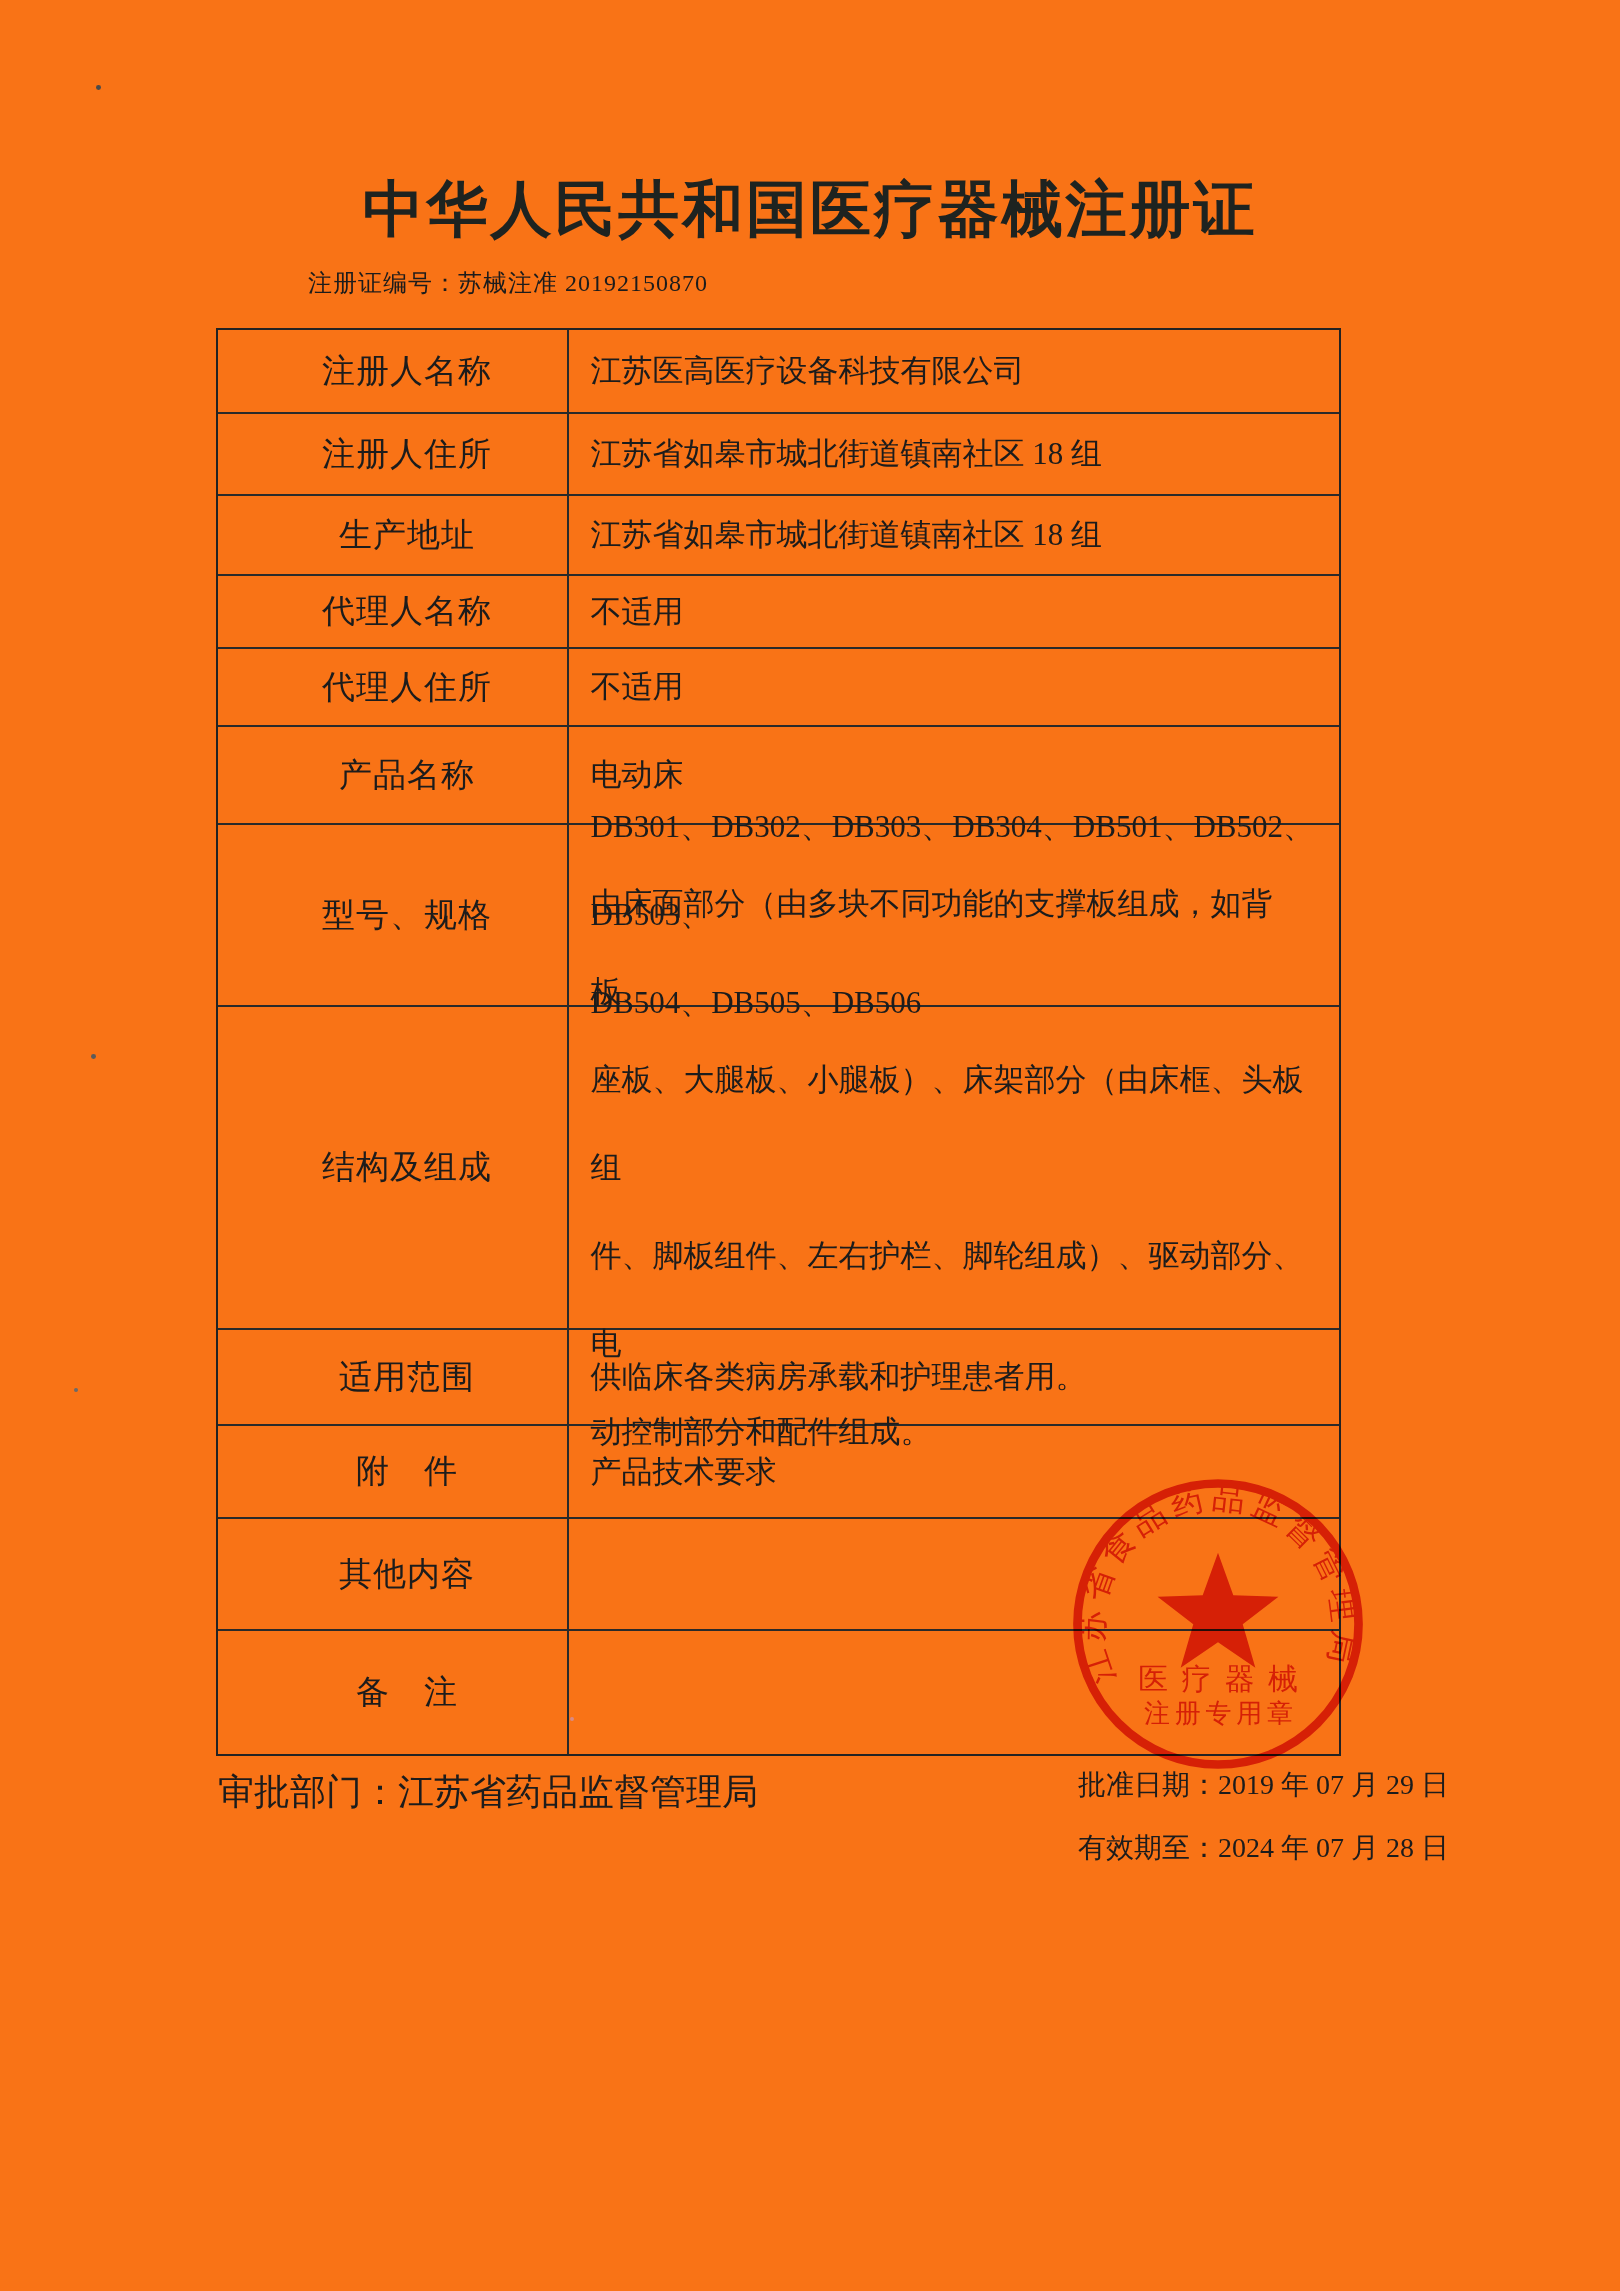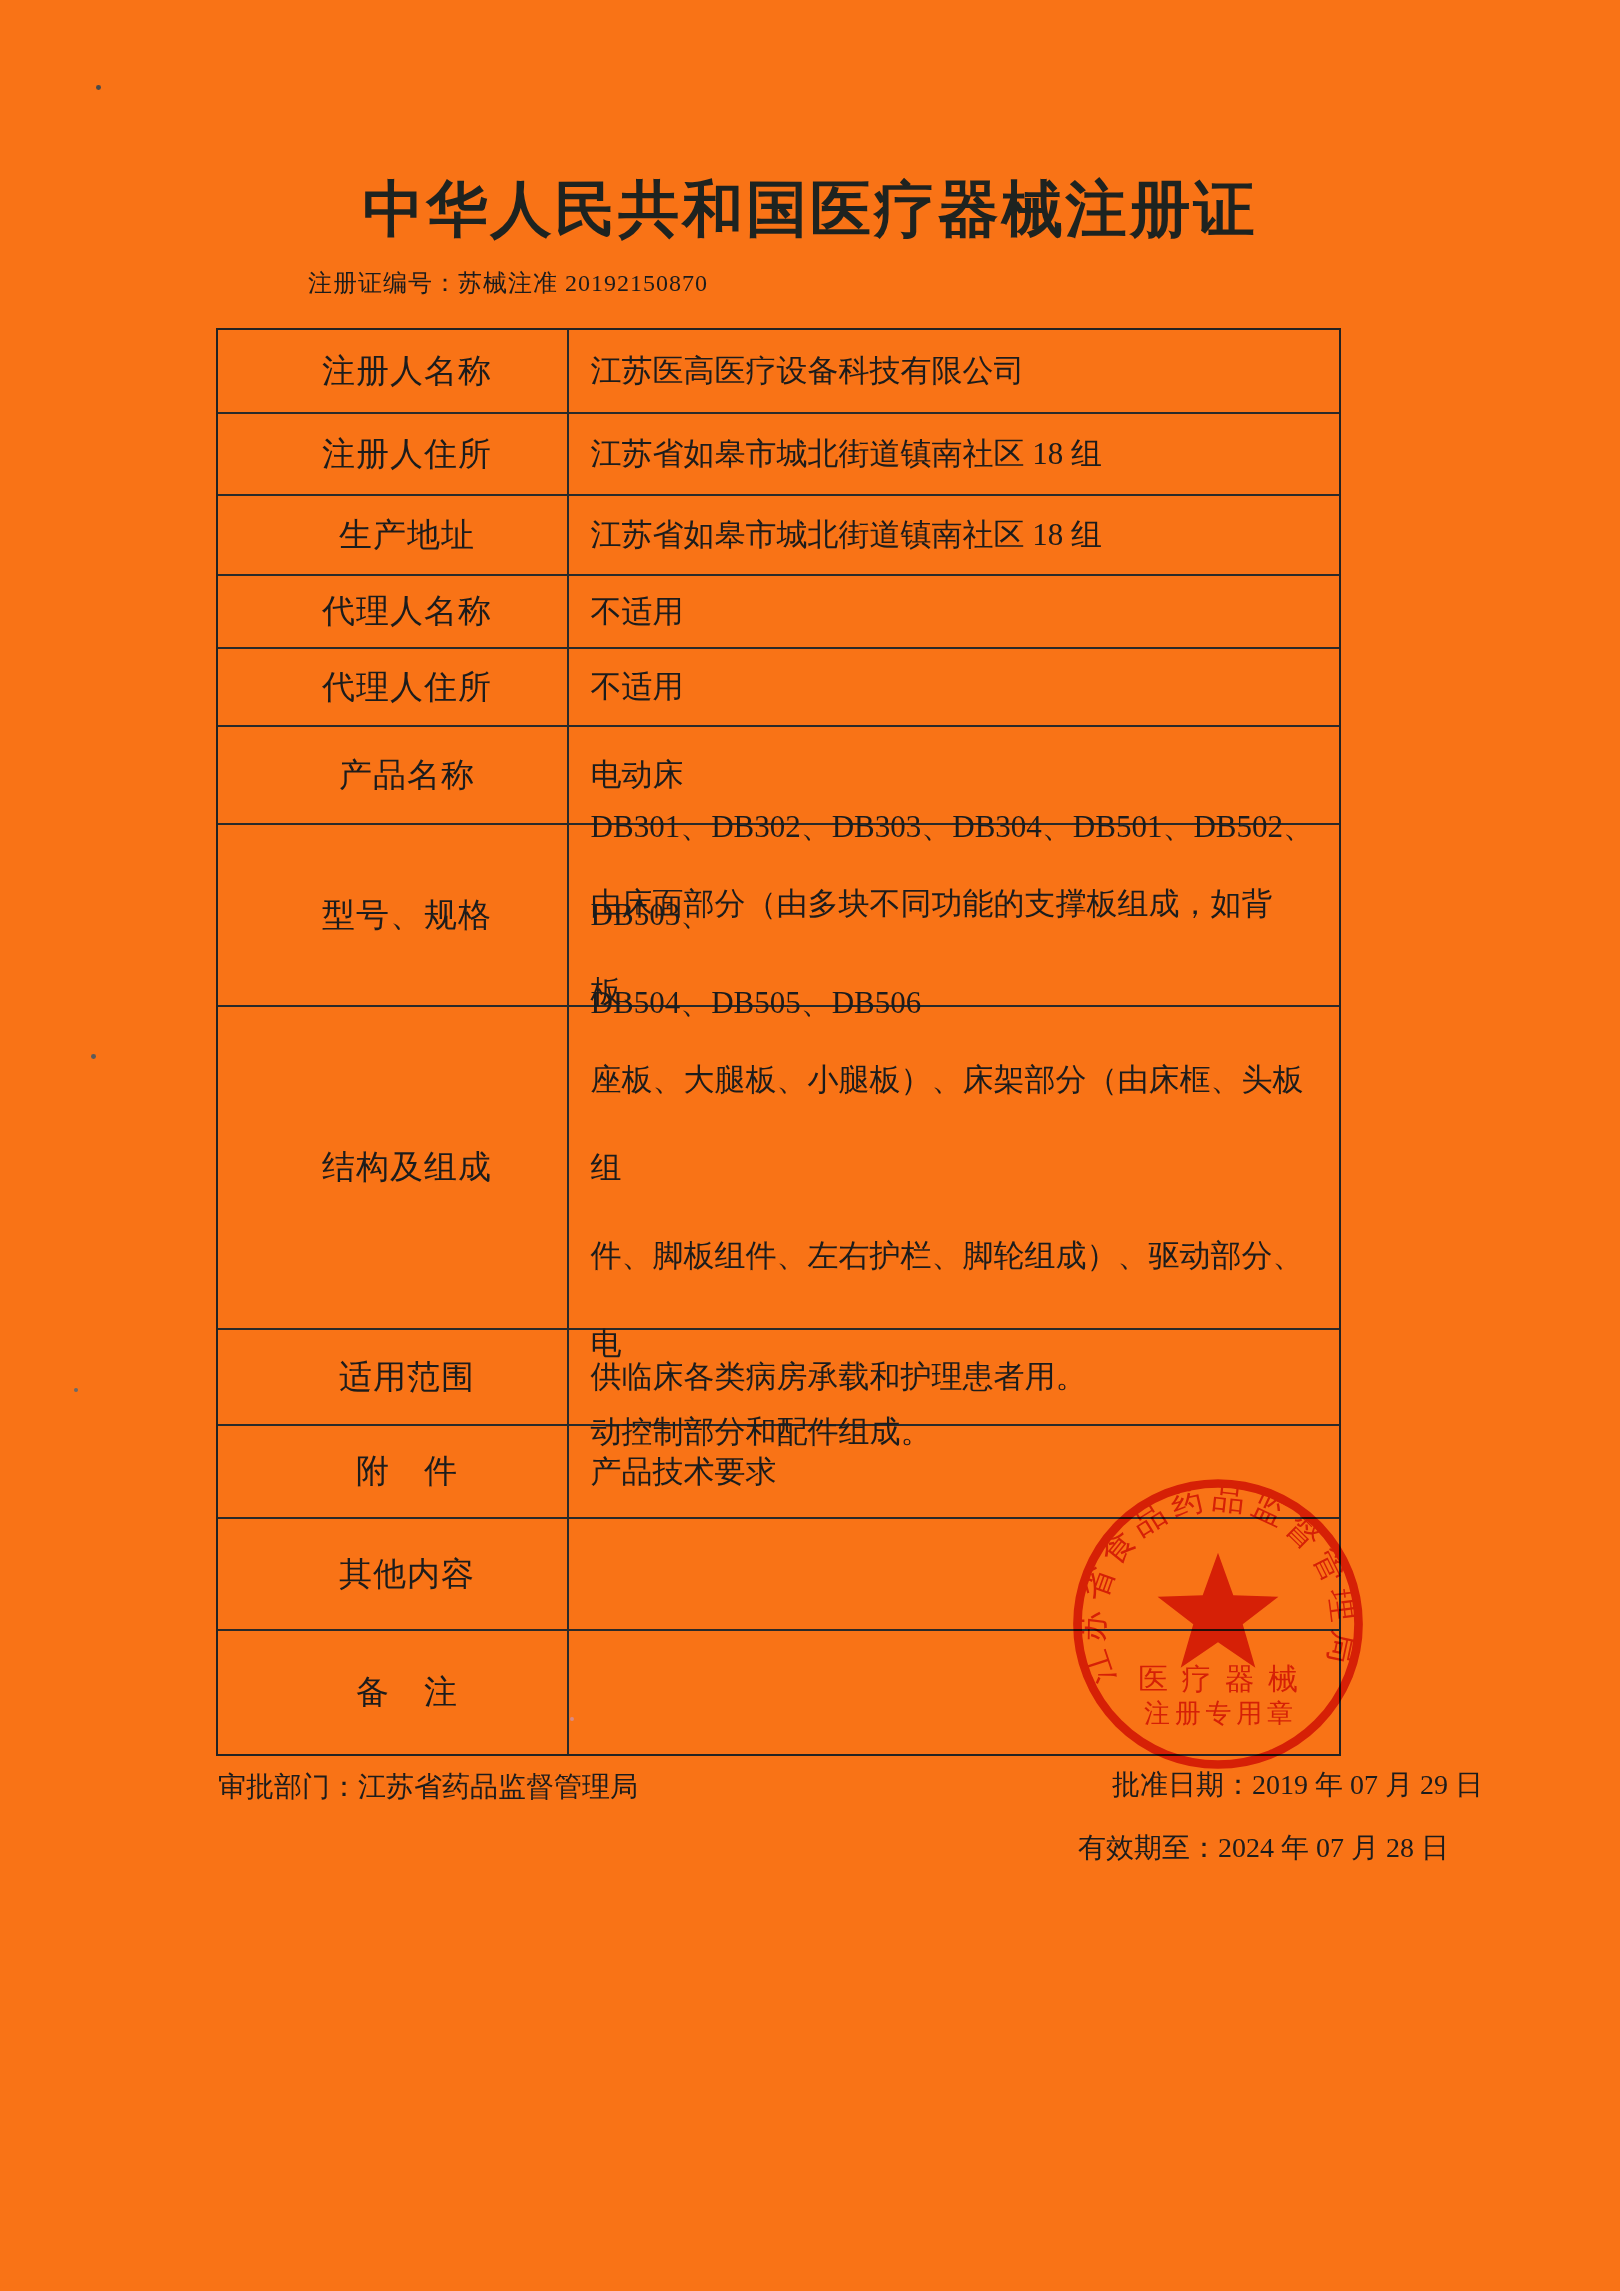--- a/index.html
+++ b/index.html
@@ -53,25 +53,25 @@
   }
   .t-value .val{white-space:pre-line;}
   .multiline .t-value .val{line-height:88px;}
   
   .r0{height:82px;}  .r1{height:82px;}  .r2{height:80px;}
   .r3{height:73px;}  .r4{height:78px;}  .r5{height:98px;}
   .r6{height:182px;} .r7{height:323px;} .r8{height:96px;}
   .r9{height:93px;}  .r10{height:112px;}.r11{height:125px;}
   .footer-left{
     position:absolute;left:218px;top:1768px;
-    font-size:28px;white-space:nowrap;
+    font-size:36px;white-space:nowrap;
   }
   .footer-date1{
     position:absolute;left:1078px;top:1766px;
-    font-size:28px;white-space:nowrap;margin-left:34px;
+    font-size:28px;white-space:nowrap;
   }
   .footer-date2{
     position:absolute;left:1078px;top:1829px;
     font-size:28px;white-space:nowrap;
   }
   .stamp{
     position:absolute;left:1064px;top:1470px;
     width:308px;height:308px;
     mix-blend-mode:multiply;
     opacity:0.92;

